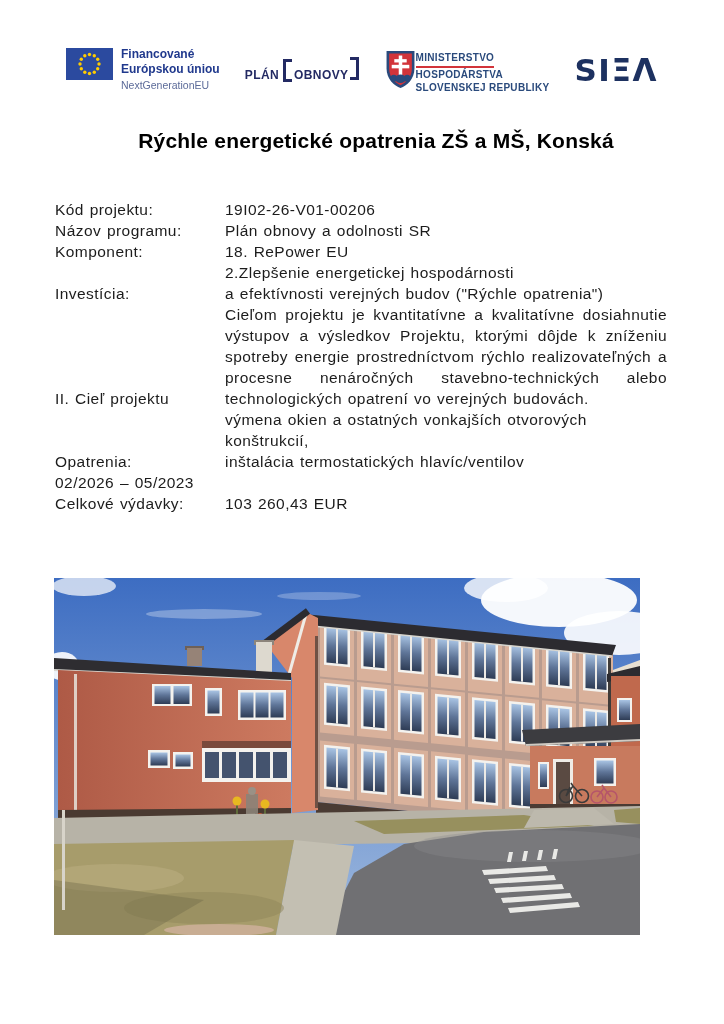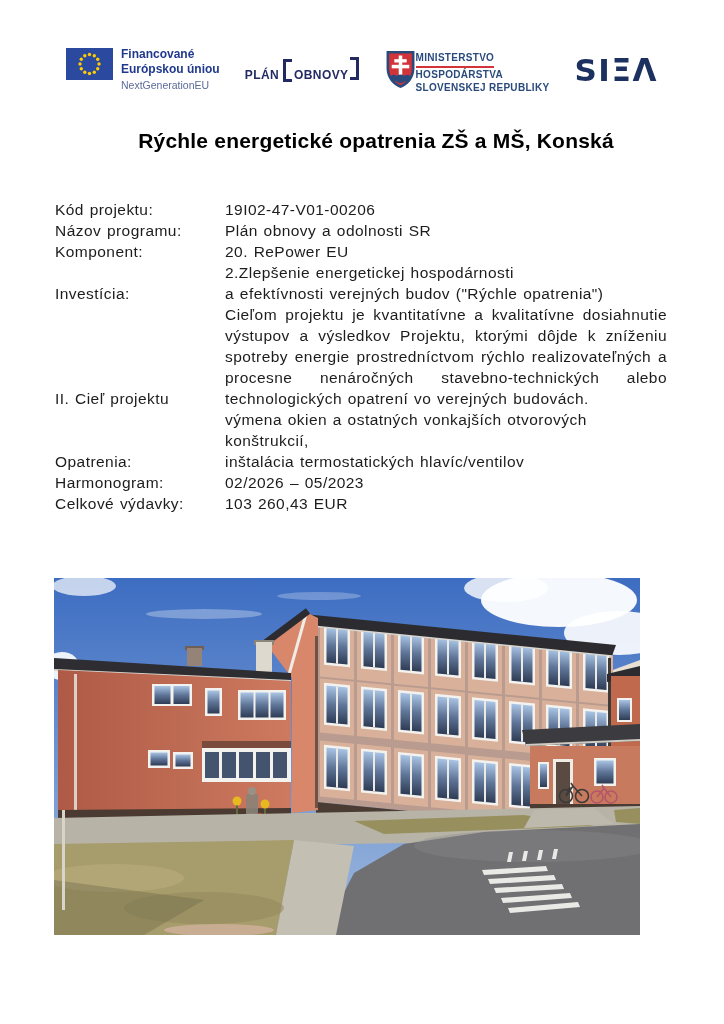--- a/index.html
+++ b/index.html
@@ -102,47 +102,46 @@
     </div>
 
     <div class="siea">SIΞΛ</div>
   </div>
 
   <h1 class="title">Rýchle energetické opatrenia ZŠ a MŠ, Konská</h1>
 
   <div class="details">
       <div class="drow">
         <div class="dlabel">Kód projektu:</div>
-        <div class="dvalue">19I02-47-V01-00206</div>
+        <div class="dvalue">19I02-26-V01-00206</div>
       </div>
       <div class="drow">
         <div class="dlabel">Názov programu:</div>
         <div class="dvalue">Plán obnovy a odolnosti SR</div>
       </div>
       <div class="drow">
         <div class="dlabel">Komponent:</div>
-        <div class="dvalue">20. RePower EU</div>
+        <div class="dvalue">18. RePower EU</div>
       </div>
       <div class="drow">
         <div class="dlabel">Investícia:</div>
         <div class="dvalue">2.Zlepšenie energetickej hospodárnosti
 a efektívnosti verejných budov ("Rýchle opatrenia")</div>
       </div>
       <div class="drow">
         <div class="dlabel">II. Cieľ projektu</div>
         <div class="dvalue just">Cieľom projektu je kvantitatívne a kvalitatívne dosiahnutie výstupov a výsledkov Projektu, ktorými dôjde k zníženiu spotreby energie prostredníctvom rýchlo realizovateľných a procesne nenáročných stavebno-technických alebo technologických opatrení vo verejných budovách.</div>
       </div>
       <div class="drow">
         <div class="dlabel">Opatrenia:</div>
         <div class="dvalue">výmena okien a ostatných vonkajších otvorových
 konštrukcií,
 inštalácia termostatických hlavíc/ventilov</div>
       </div>
       <div class="drow">
-        <div class="dlabel">Harmonogram:</div>
         <div class="dvalue">02/2026 – 05/2023</div>
       </div>
       <div class="drow">
         <div class="dlabel">Celkové výdavky:</div>
         <div class="dvalue">103 260,43 EUR</div>
       </div>
     </div>
 
   <div class="photo">
     <svg width="586" height="357" viewBox="0 0 586 357">

